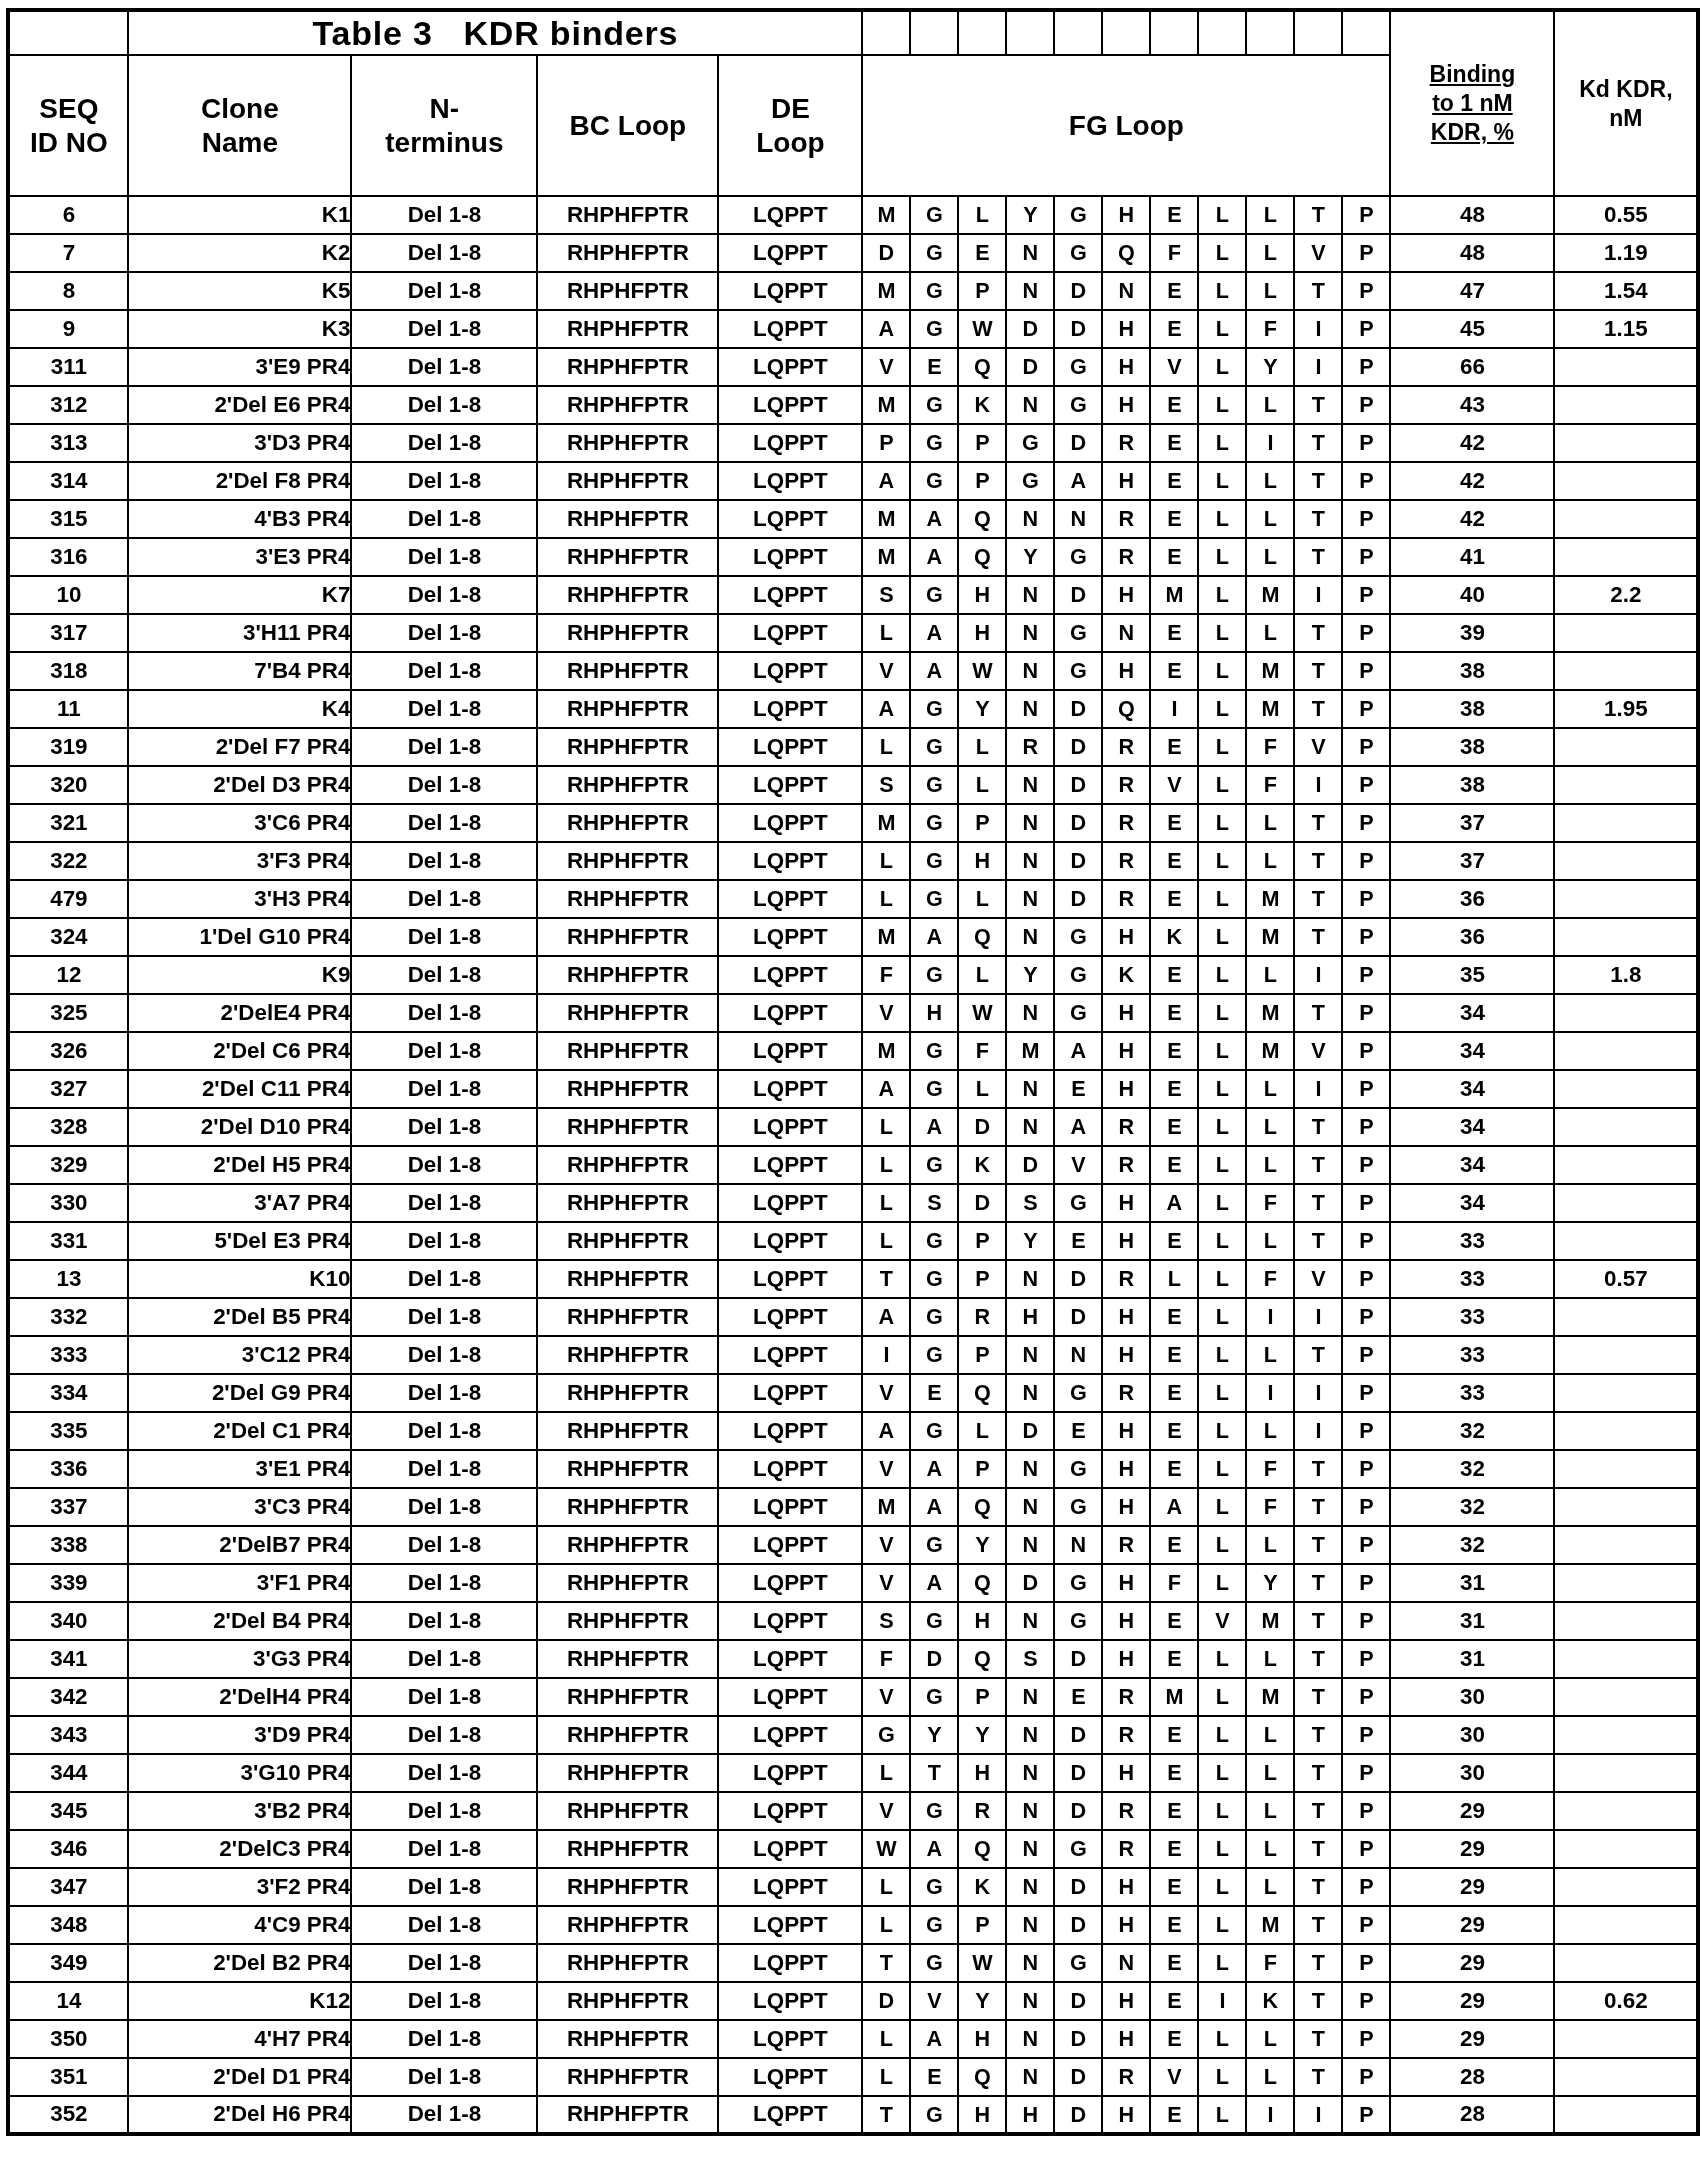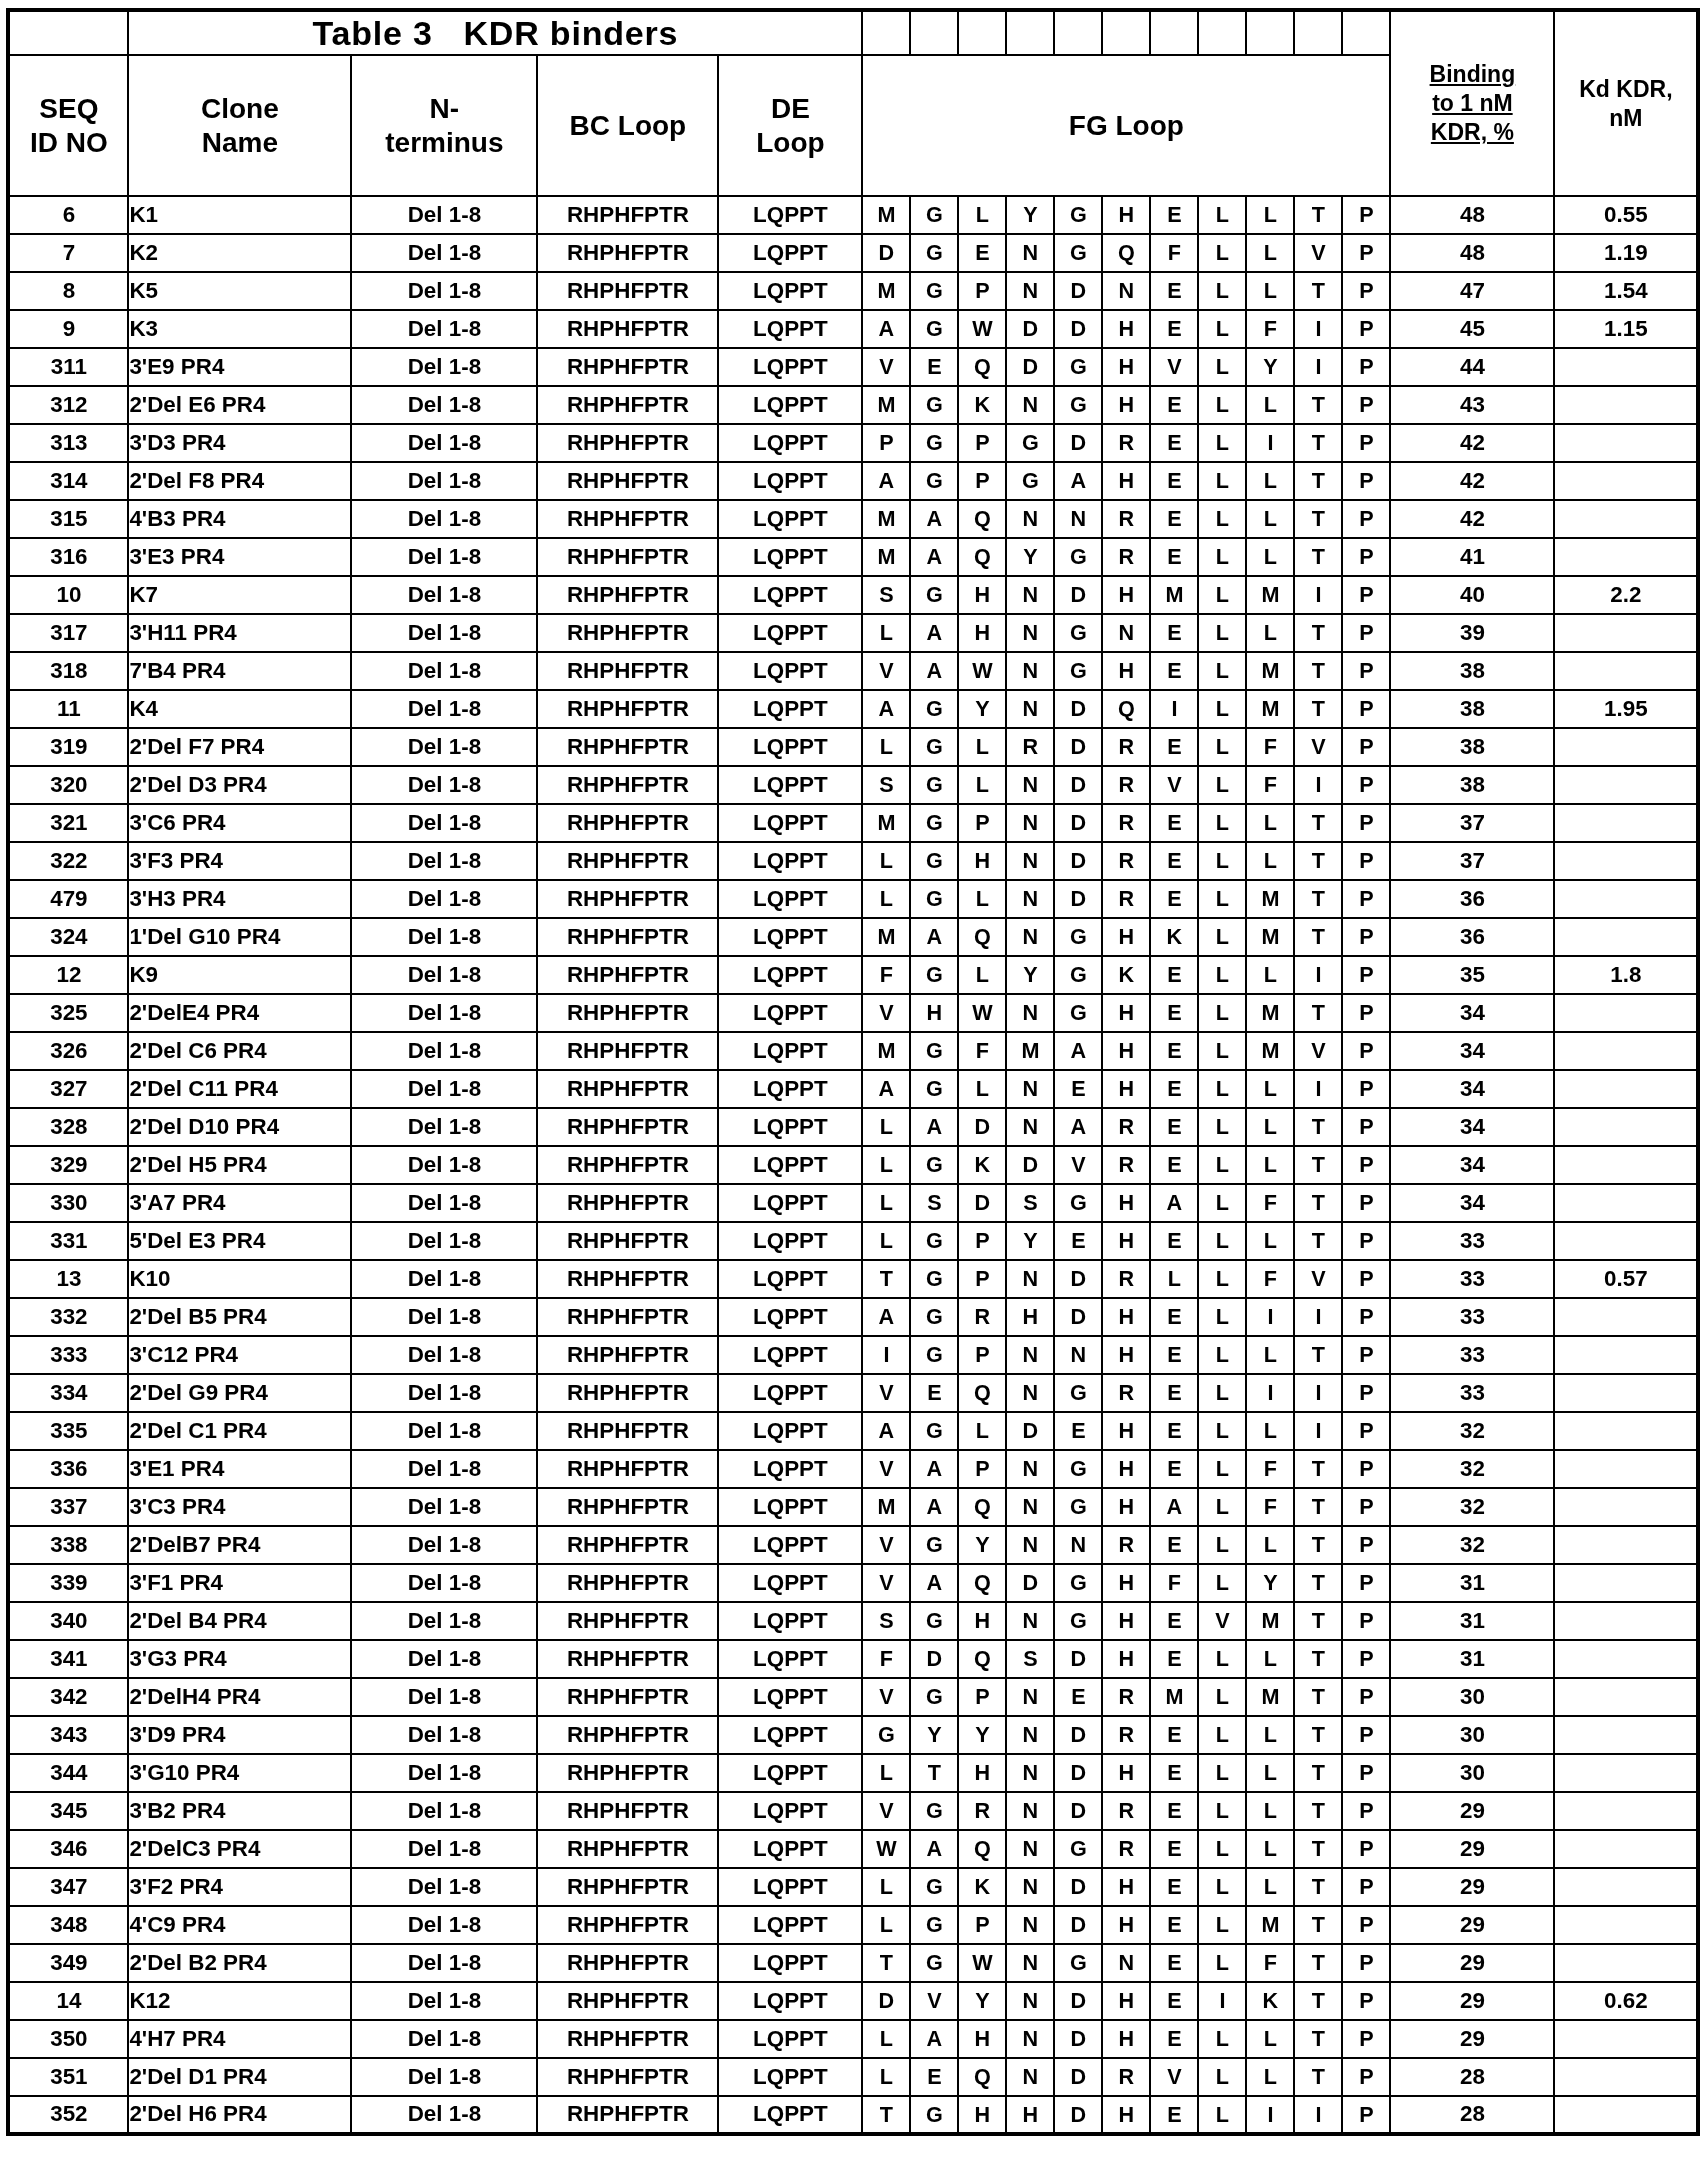--- a/index.html
+++ b/index.html
@@ -47,21 +47,21 @@
     vertical-align: middle;
   }
   td.h-binding { padding-bottom: 27px; text-decoration: underline; }
   
   tbody td {
     height: 38px;
     font-size: 22.4px;
     line-height: 1;
     text-align: center;
   }
-  td.c-clone { text-align: left; padding-left: 6.4px; margin-top: 44px; }
+  td.c-clone { text-align: right; padding-left: 6.4px; margin-top: 44px; }
   td.c-fg { font-size: 21.6px; }
 </style>
 </head>
 <body>
 
 <div class="page">
   <table class="kdr">
     <colgroup>
       <col style="width:120px">
       <col style="width:223px">
@@ -211,21 +211,21 @@
           <td class="c-fg">E</td>
           <td class="c-fg">Q</td>
           <td class="c-fg">D</td>
           <td class="c-fg">G</td>
           <td class="c-fg">H</td>
           <td class="c-fg">V</td>
           <td class="c-fg">L</td>
           <td class="c-fg">Y</td>
           <td class="c-fg">I</td>
           <td class="c-fg">P</td>
-          <td class="c-center">44</td>
+          <td class="c-center">66</td>
           <td class="c-center"></td>
         </tr>
         <tr class="data-row">
           <td class="c-seq">312</td>
           <td class="c-clone">2'Del E6 PR4</td>
           <td class="c-center">Del 1-8</td>
           <td class="c-center">RHPHFPTR</td>
           <td class="c-center">LQPPT</td>
           <td class="c-fg">M</td>
           <td class="c-fg">G</td>

